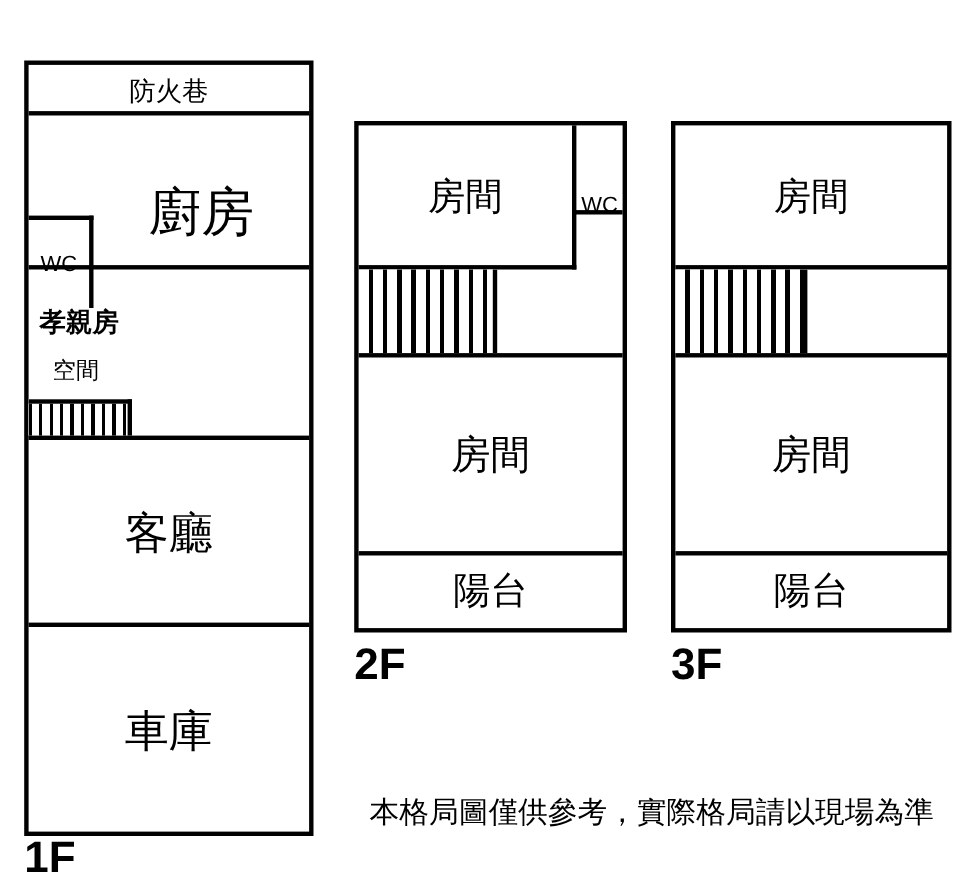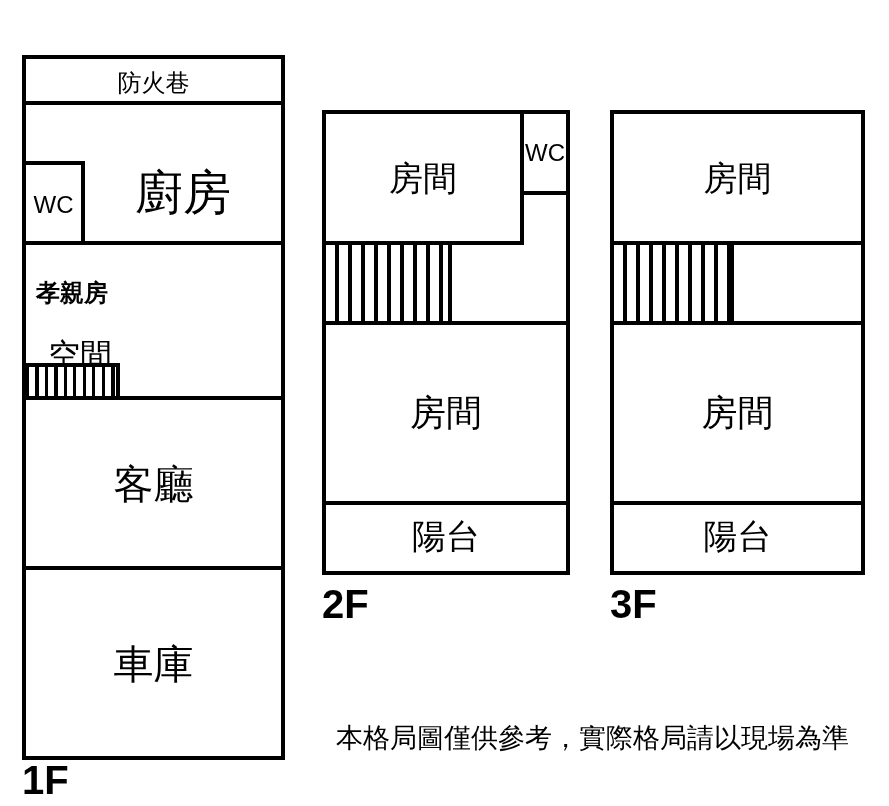--- a/index.html
+++ b/index.html
@@ -13,21 +13,21 @@
   .f3 { left: 610px; top: 110px; width: 255px; height: 465px; }
 
   .hline { position: absolute; height: 4px; background: #000; }
   .vline { position: absolute; width: 4px;  background: #000; }
 
   .room-label { position: absolute; text-align: center; font-weight: 500; white-space: nowrap; }
   .left-label { position: absolute; text-align: left; font-weight: 500; white-space: nowrap; }
 
   .wc-box {
     position: absolute; display: flex; align-items: center; justify-content: center;
-    font-size: 24px; font-weight: 500;
+    font-size: 20px; font-weight: 500; margin-top: 35px;
   }
   .wc1 { left: 0; top: 102px; width: 59px; height: 84px;
          border-top: 4px solid #000; border-right: 4px solid #000; }
   .wc2 { left: 198px; top: 0; width: 42px; height: 77px; }
 
   .stairs { position: absolute; background-color: #fff; }
   .stairs-f1 { left: 0; top: 304px; width: 94px; height: 33px;
                border-top: 4px solid #000; border-right: 4px solid #000;
                background-image: repeating-linear-gradient(90deg, #000 0 3px, transparent 3px 9.5px); }
   .stairs-f2 { left: 0; top: 131px; width: 126px; height: 76px;
@@ -48,21 +48,21 @@
   <div class="floor f1">
 
     <div class="room-label" style="left:0; top:8px; width:100%; font-size:24px;">防火巷</div>
     <div class="hline" style="left:0; top:42px; width:100%;"></div>
 
     <div class="room-label" style="left:59px; top:102px; width:196px; font-size:48px;">廚房</div>
     <div class="wc-box wc1">WC</div>
     <div class="hline" style="left:0; top:182px; width:100%;"></div>
 
     <div class="left-label" style="left:10px; top:218px; font-size:24px;font-weight:bold;">孝親房</div>
-    <div class="left-label" style="left:22px; top:264px; font-size:32px;margin-top:11px;">空間</div>
+    <div class="left-label" style="left:22px; top:264px; font-size:21px;">空間</div>
     <div class="stairs stairs-f1"></div>
     <div class="hline" style="left:0; top:337px; width:100%;"></div>
 
     <div class="room-label" style="left:0; top:398px; width:100%; font-size:40px;">客廳</div>
     <div class="hline" style="left:0; top:507px; width:100%;"></div>
 
     <div class="room-label" style="left:0; top:578px; width:100%; font-size:40px;">車庫</div>
   </div>
   <div class="floor-label" style="left:22px; top:758px; width:263px;">1F</div>
 

